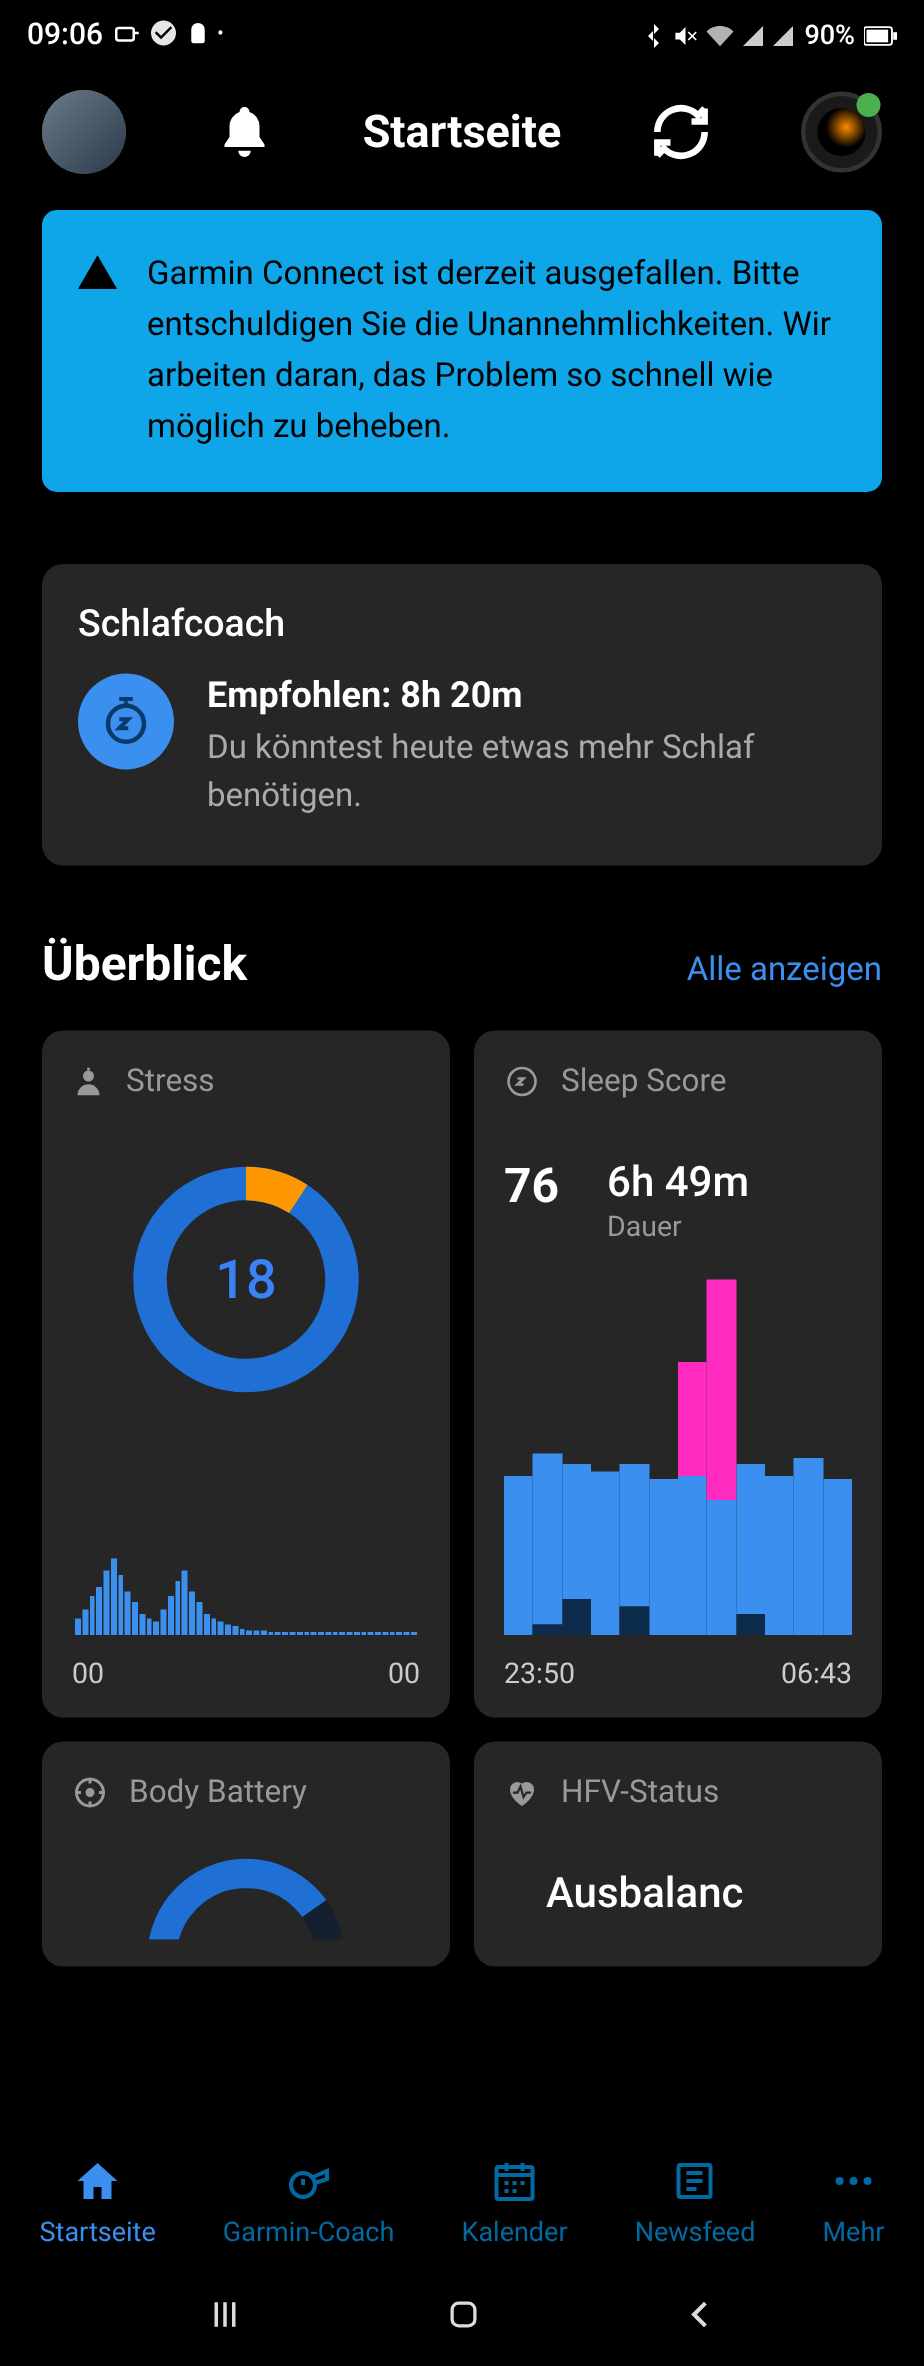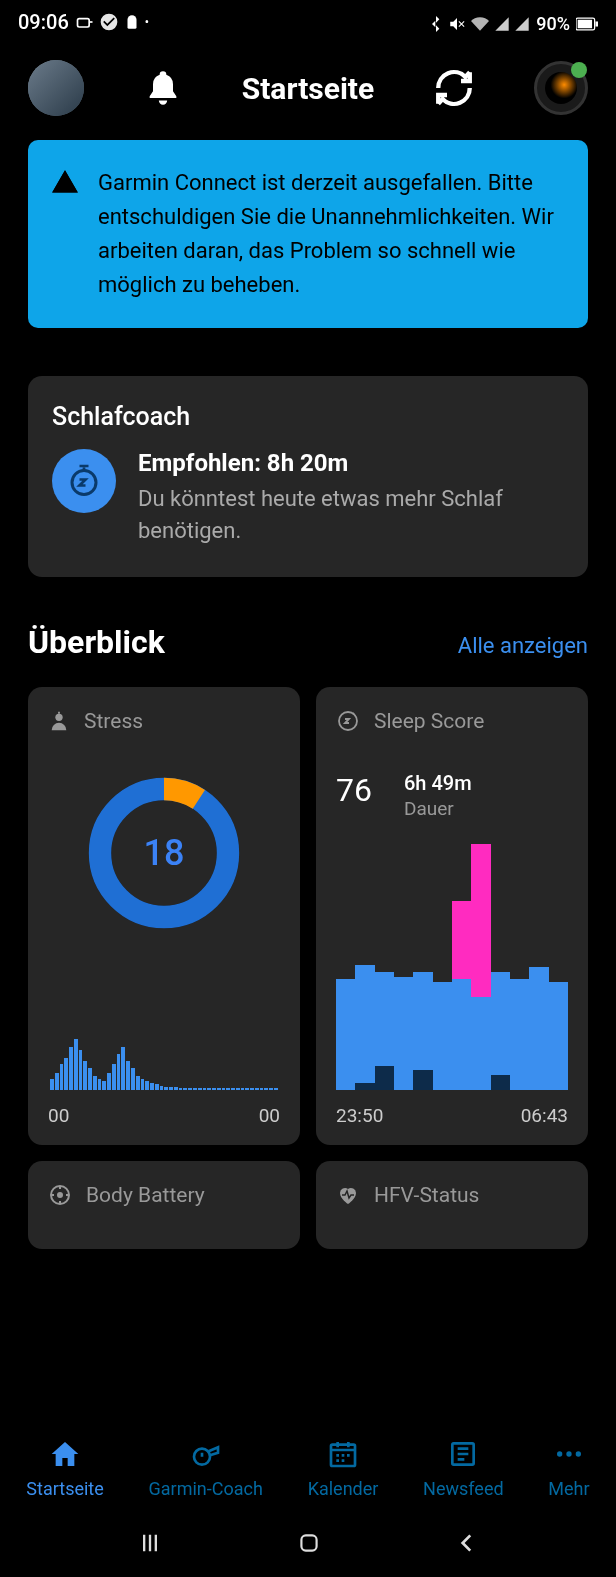--- a/index.html
+++ b/index.html
@@ -205,34 +205,34 @@
     margin-top: 14px;
   }
 
   
   .sleep-stats {
     display: flex;
     gap: 32px;
     align-items: flex-start;
     margin: 18px 0 24px;
   }
-  .sleep-score { font-size: 32px; font-weight: 400; }
-  .sleep-duration { font-size: 20px; font-weight: 500; }
+  .sleep-score { font-size: 32px; font-weight: 700; }
+  .sleep-duration { font-size: 28px; font-weight: 500; }
   .sleep-duration-label { font-size: 19px; color: #999; margin-top: 2px; }
   .sleep-chart {
     flex: 1;
     display: flex;
     align-items: flex-end;
     margin-top: auto;
   }
   .sleep-col { flex: 1; height: 100%; display: flex; flex-direction: column; justify-content: flex-end;}
   .sleep-seg { width: 100%; }
 
   .card-short {
-    height: 88px;
+    height: 150px;
     overflow: hidden;
   }
   .hfv-status-text {
     font-size: 28px;
     font-weight: 500;
     margin-top: 18px;
     margin-left: 28px;
     white-space: nowrap;
   }
   .bb-ring {

